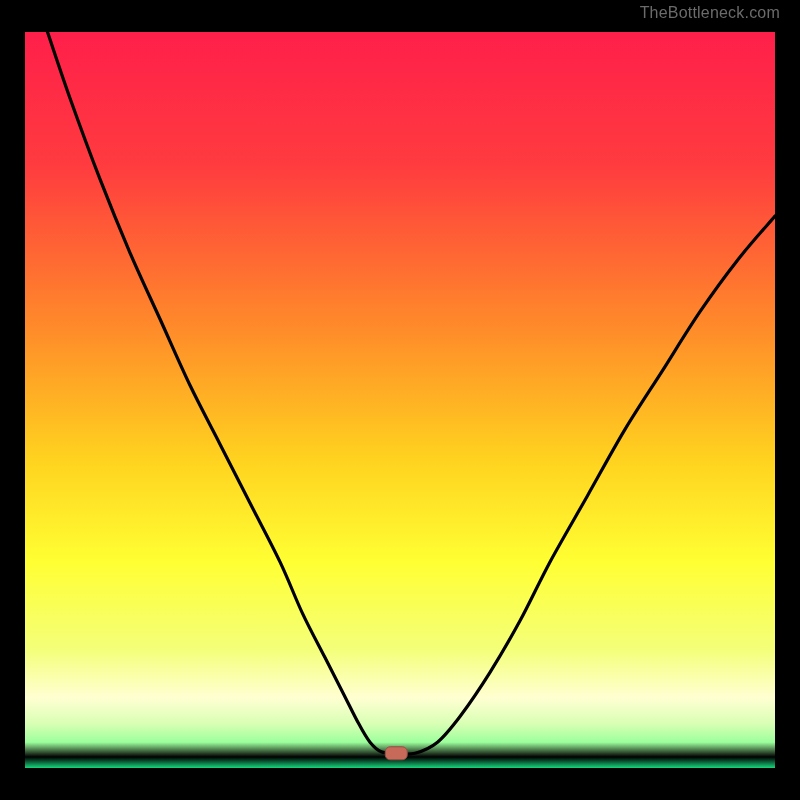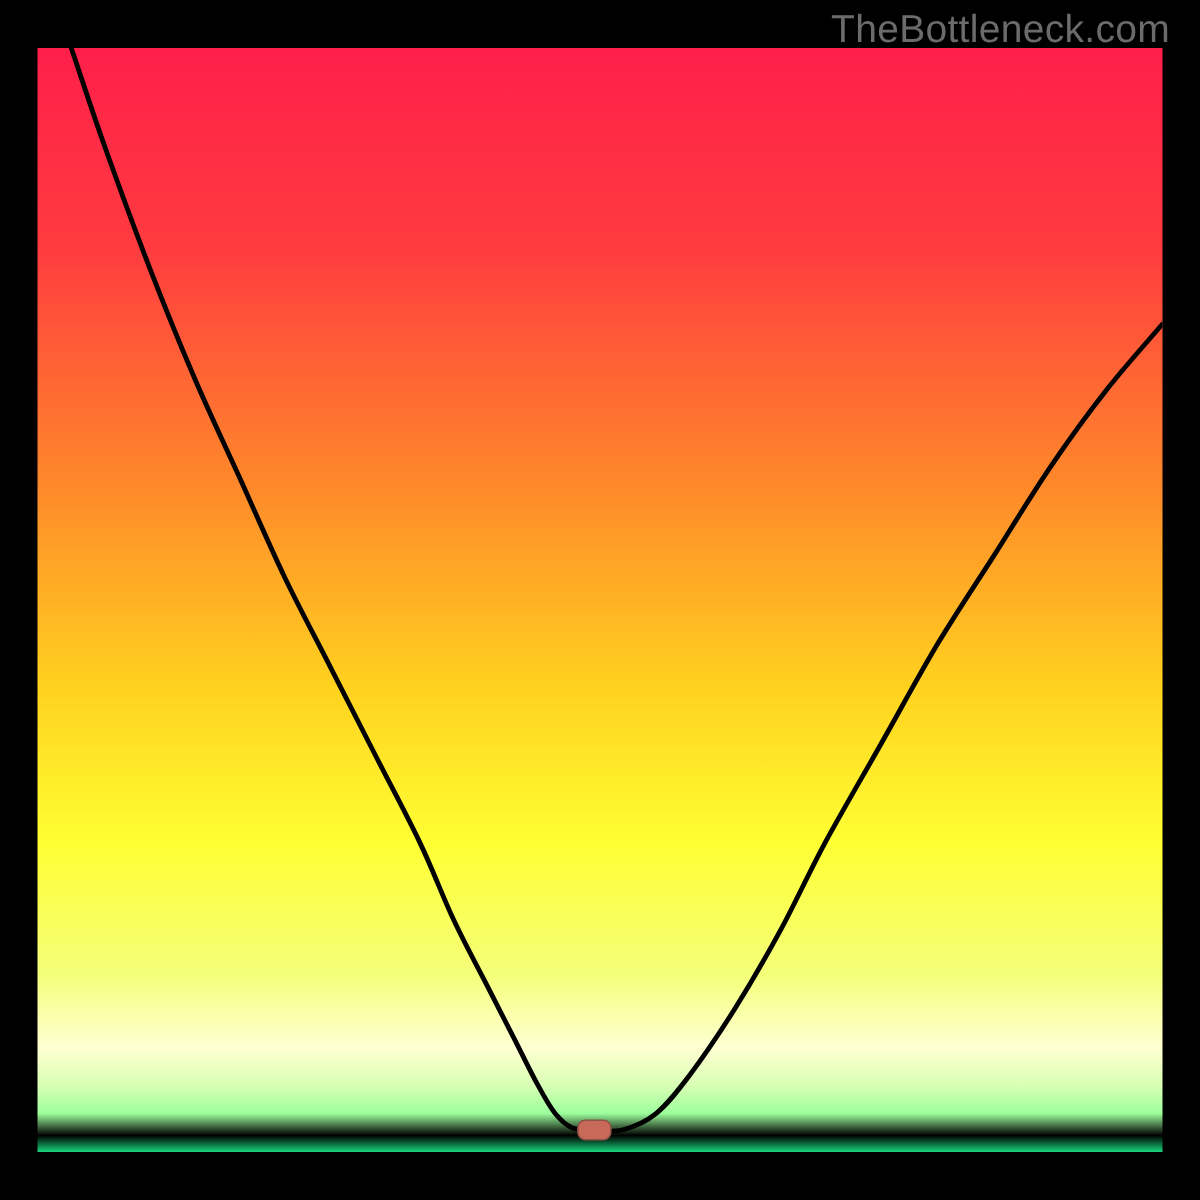--- a/index.html
+++ b/index.html
@@ -15,21 +15,21 @@
     position: relative;
     width: 800px;
     height: 800px;
     background: #000;
   }
   .watermark {
     position: absolute;
     top: 4px;
     right: 20px;
     color: #6b6b6b;
-    font-size: 26px;
+    font-size: 16px;
     font-weight: 500;
     letter-spacing: 0.2px;
     user-select: none;
   }
   svg {
     position: absolute;
     top: 0;
     left: 0;
   }
 </style>

